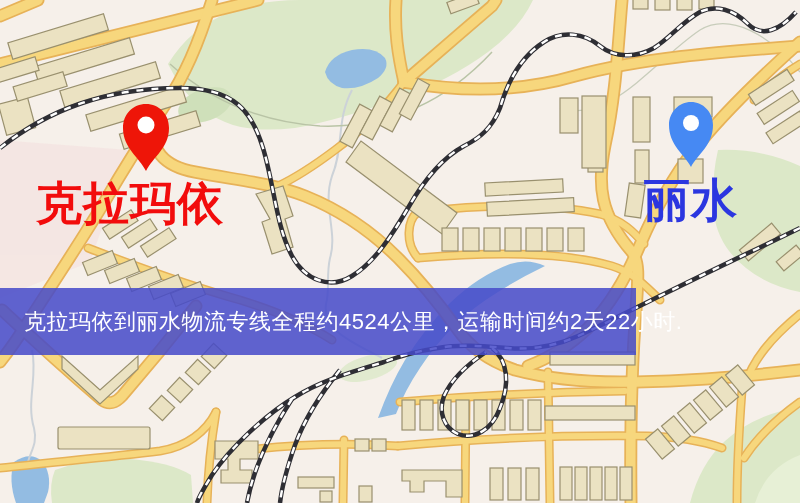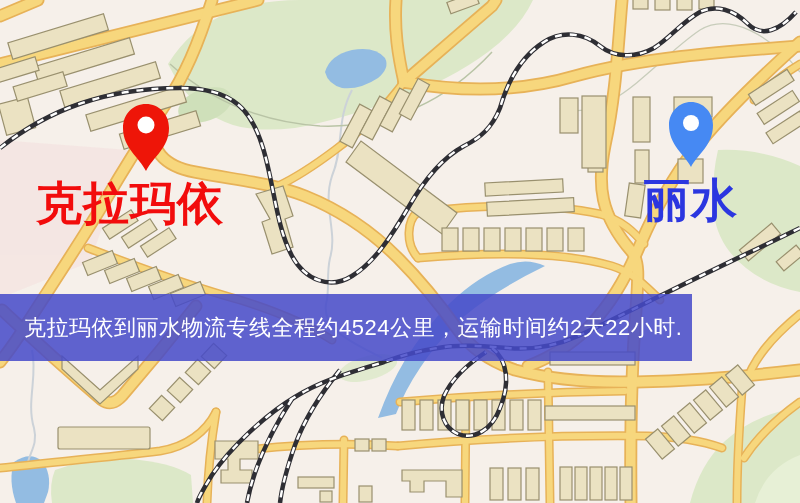--- a/index.html
+++ b/index.html
@@ -1,19 +1,19 @@
 <!DOCTYPE html>
 <html><head>
 <meta charset="utf-8">
 <style>
   html,body{margin:0;padding:0;width:800px;height:503px;overflow:hidden;
     font-family:"Liberation Sans","DejaVu Sans",sans-serif;background:#f6f0ea;}
   .stage{position:relative;width:800px;height:503px;}
   .stage svg{position:absolute;left:0;top:0;}
-  .banner{position:absolute;left:0;top:294px;width:692px;height:67px;
+  .banner{position:absolute;left:0;top:288px;width:636px;height:67px;
     background:rgba(70,74,202,0.86);display:flex;align-items:center;
     box-sizing:border-box;padding-left:24px;}
   .banner span{color:#ffffff;font-size:22px;letter-spacing:0.5px;white-space:nowrap;}
   .city-label{font-weight:bold;font-size:46px;letter-spacing:1px;}
 </style>
 </head>
 <body>
 
 <div class="stage">
 

